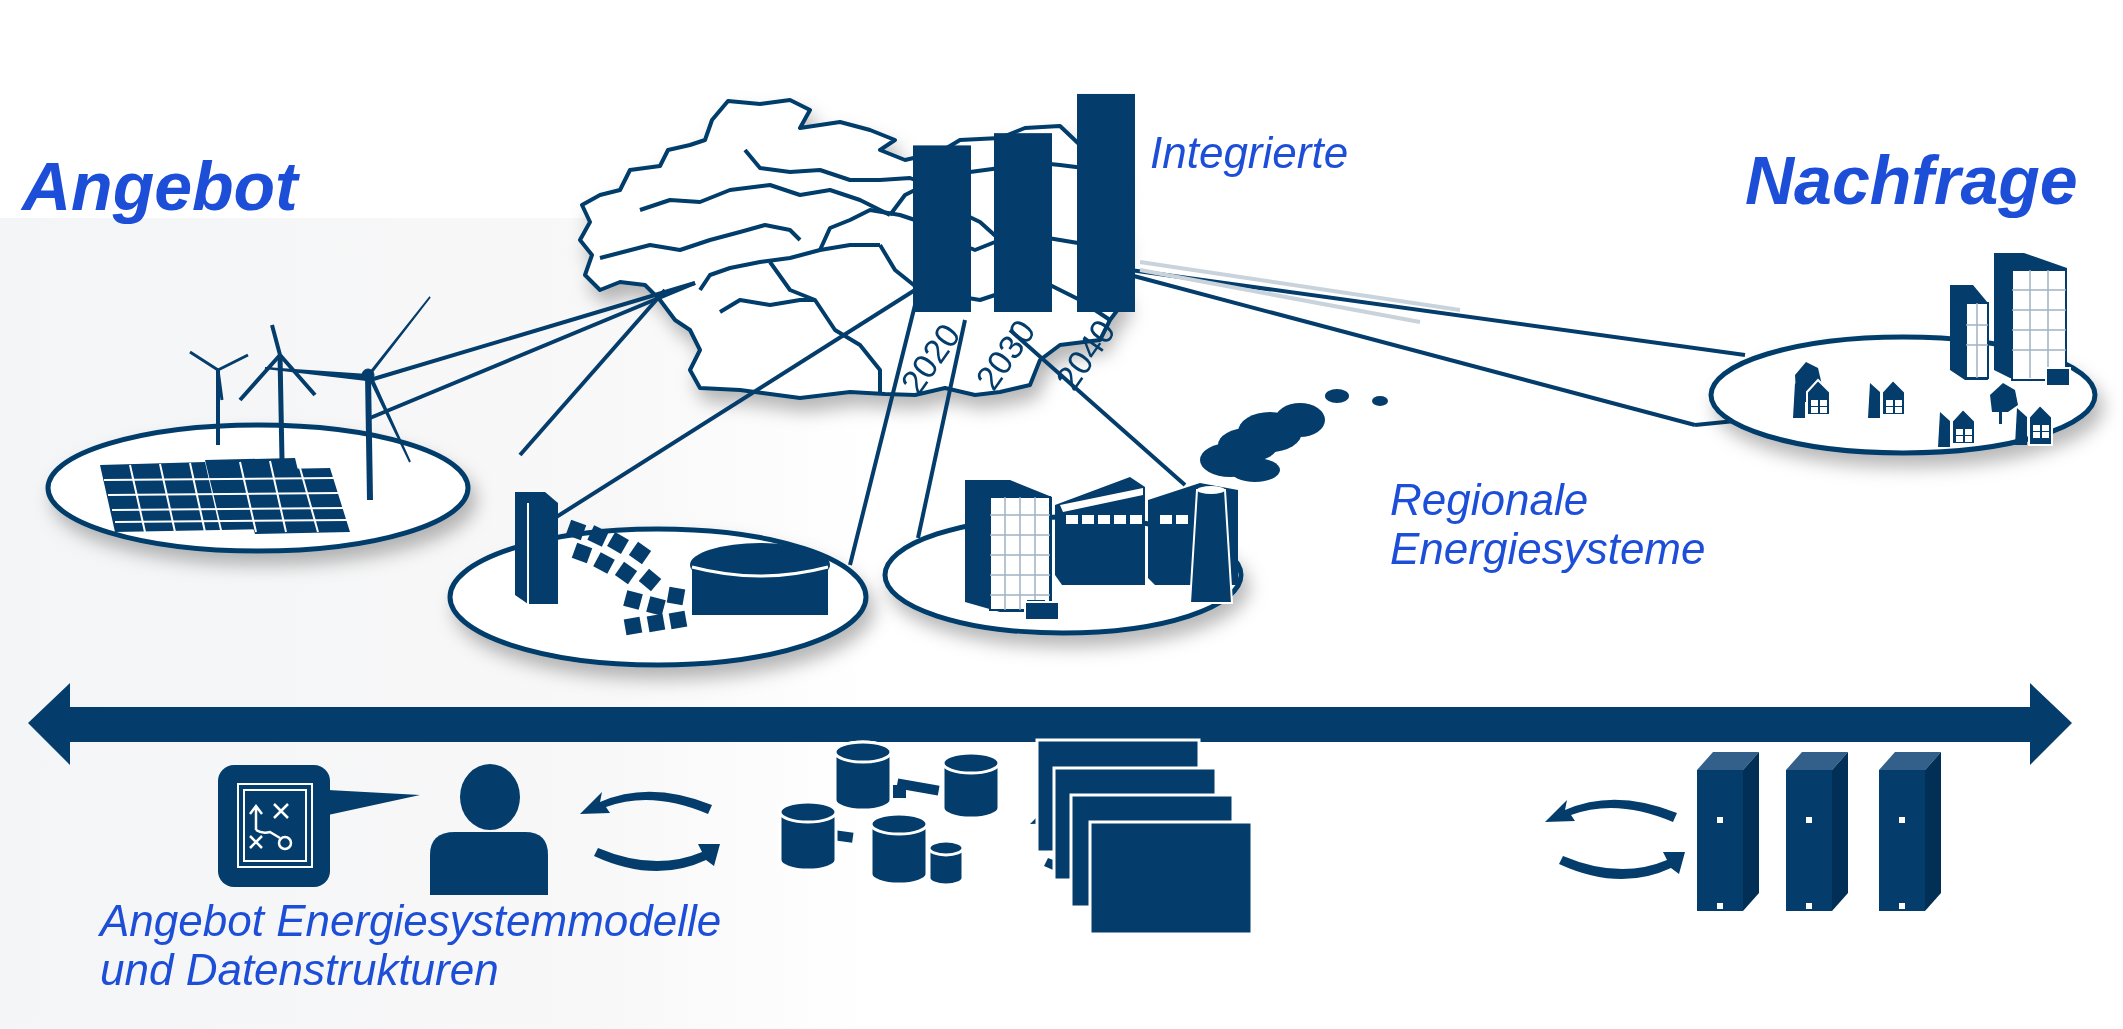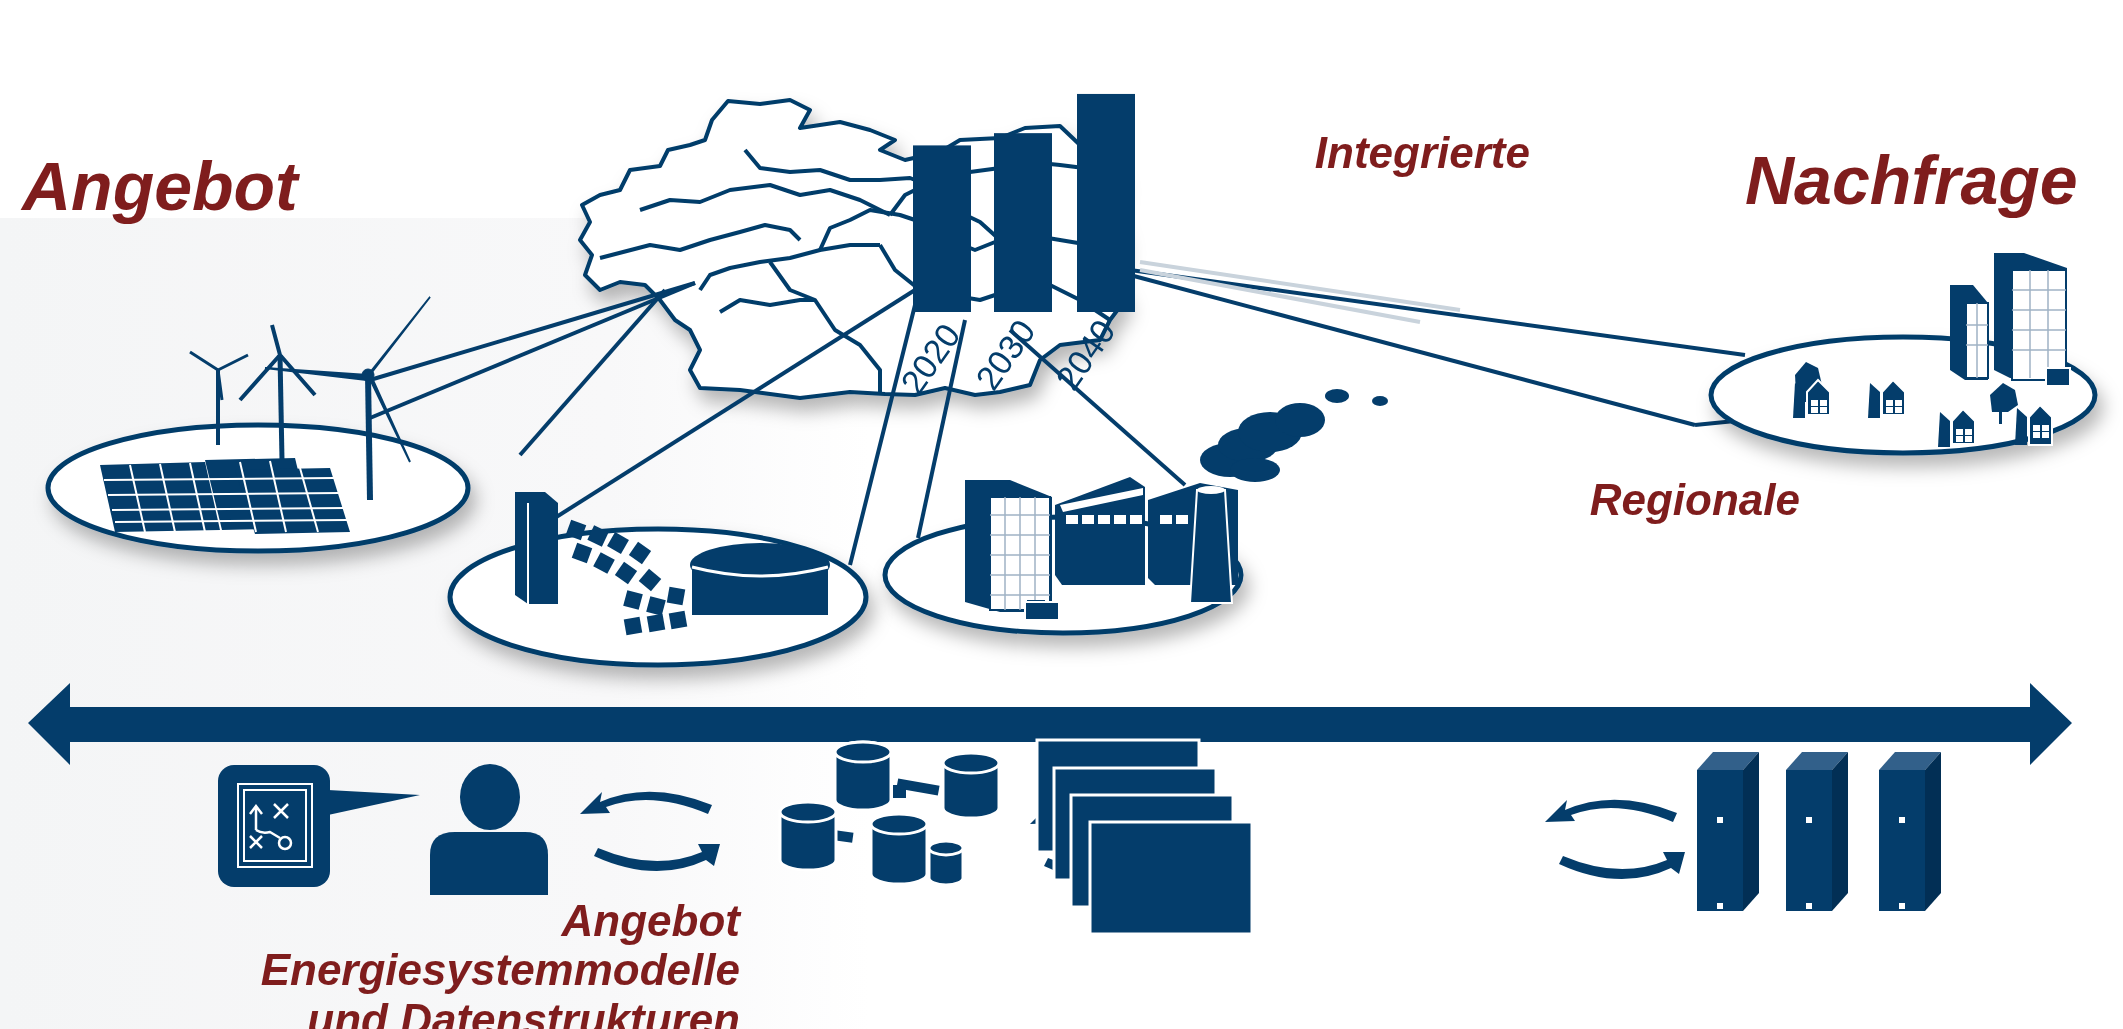--- a/index.html
+++ b/index.html
@@ -8,25 +8,25 @@
     background: #ffffff;
     font-family: "Liberation Sans", sans-serif;
     color: #043d6b;
   }
   .bg-panel {
     position: absolute; left: 0; top: 218px; width: 870px; height: 811px;
     background: linear-gradient(90deg, #f4f5f6 0%, #f8f8f9 70%, rgba(255,255,255,0) 100%);
   }
   svg.main { position: absolute; left: 0; top: 0; }
   .label {
-    position: absolute; font-style: italic; color: #7f1d1d; text-align: right;
+    position: absolute; font-style: italic; color: #1d4ed8; text-align: left;
     line-height: 1.12;
   }
   .title-big { font-weight: bold; font-size: 68px; }
-  .mid-label { font-size: 44px; font-weight: bold; }
+  .mid-label { font-size: 44px; }
   .tsam { position: absolute; color: #ffffff; font-size: 30px; }
   .year {
     position: absolute; font-size: 34px; color: #043d6b;
     transform: rotate(-55deg); transform-origin: left bottom;
   }
 </style>
 </head>
 <body>
 
 <div class="bg-panel"></div>
@@ -337,20 +337,21 @@
 
 <div class="label title-big" style="left:22px; top:148px;">Angebot</div>
 <div class="label title-big" style="left:1745px; top:142px;">Nachfrage</div>
 
 <div class="label mid-label" style="left:1150px; top:128px; width:380px;">
   <div>Integrierte</div>
 </div>
 
 <div class="label mid-label" style="left:1390px; top:475px; width:410px;">
   <div>Regionale</div>
+  <div>Energiesysteme</div>
 </div>
 
 <div class="label mid-label" style="left:100px; top:896px; width:640px;">
   <div>Angebot Energiesystemmodelle</div>
   <div>und Datenstrukturen</div>
 </div>
 
 <div class="tsam" style="left:1300px; top:840px;">TSAM</div>
 
 </body></html>

